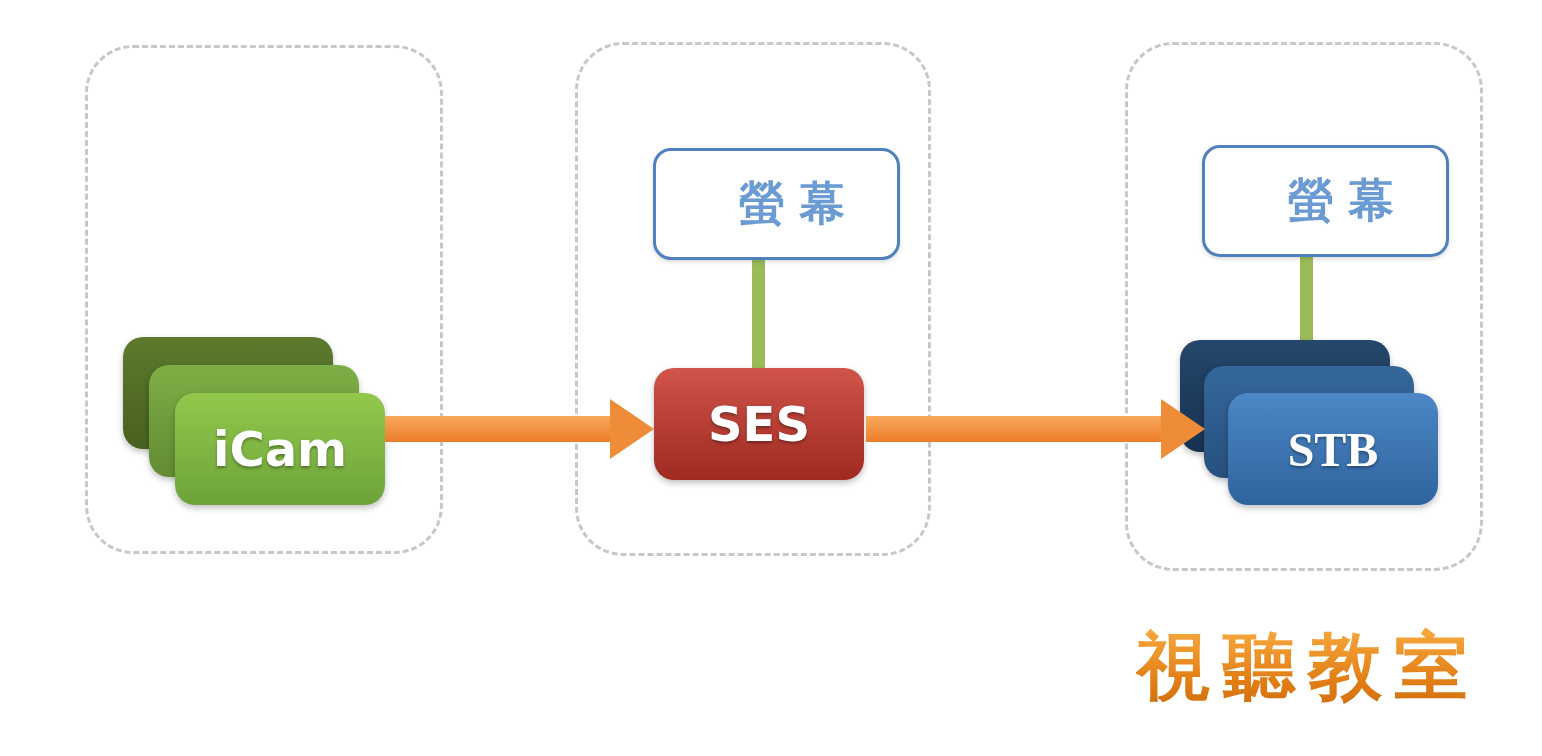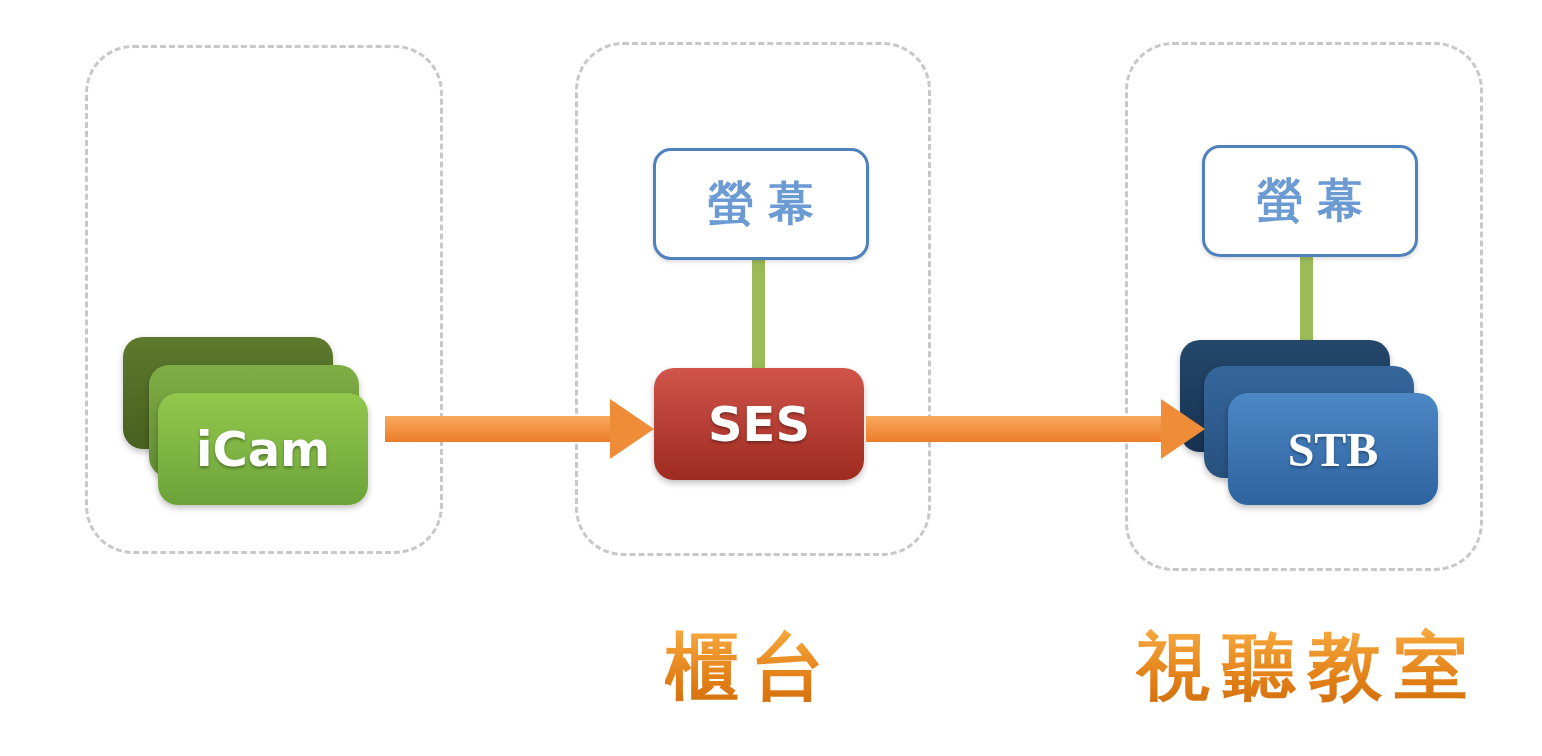--- a/index.html
+++ b/index.html
@@ -54,20 +54,21 @@
     border-radius: 18px;
     display: flex;
     align-items: center;
     justify-content: center;
     color: #6b9bd2;
     font-size: 46px;
     font-weight: bold;
     letter-spacing: 14px;
     text-indent: 14px;
     box-shadow: 0 2px 4px rgba(0,0,0,0.15);
+    padding-left: 31px;
   }
   .connector {
     position: absolute;
     width: 13px;
     background: #9bbb59;
     border-radius: 5px;
     z-index: 0;
   }
   .arrow-body {
     position: absolute;
@@ -113,36 +114,35 @@
 
   <div class="screen-box" style="left:653px; top:148px;">
     <span>螢幕</span>
   </div>
   <div class="screen-box" style="left:1202px; top:145px;">
     <span>螢幕</span>
   </div>
 
   <div class="card green-back" style="left:123px; top:337px;"></div>
   <div class="card green-mid" style="left:149px; top:365px;"></div>
-  <div class="card green-front" style="left:158px; top:393px;">
+  <div class="card green-front" style="left:175px; top:393px;">
     <span class="card-text">iCam</span>
   </div>
 
   <div class="card red-box" style="left:654px; top:368px;">
     <span class="card-text">SES</span>
   </div>
 
   <div class="card blue-back" style="left:1180px; top:340px;"></div>
   <div class="card blue-mid" style="left:1204px; top:366px;"></div>
   <div class="card blue-front" style="left:1228px; top:393px;font-family:Liberation Serif, serif;">
     <span class="card-text">STB</span>
   </div>
 
   <div class="arrow-body" style="left:385px; top:416px; width:228px;"></div>
   <div class="arrow-head" style="left:610px; top:399px;"></div>
 
   <div class="arrow-body" style="left:866px; top:416px; width:298px;"></div>
   <div class="arrow-head" style="left:1161px; top:399px;"></div>
 
-  <div class="caption" style="left:665px; top:618px;">櫃台</div>
   <div class="caption" style="left:1136px; top:618px;font-family:Liberation Mono, monospace;">視聽教室</div>
 
 </div>
 
 </body></html>

